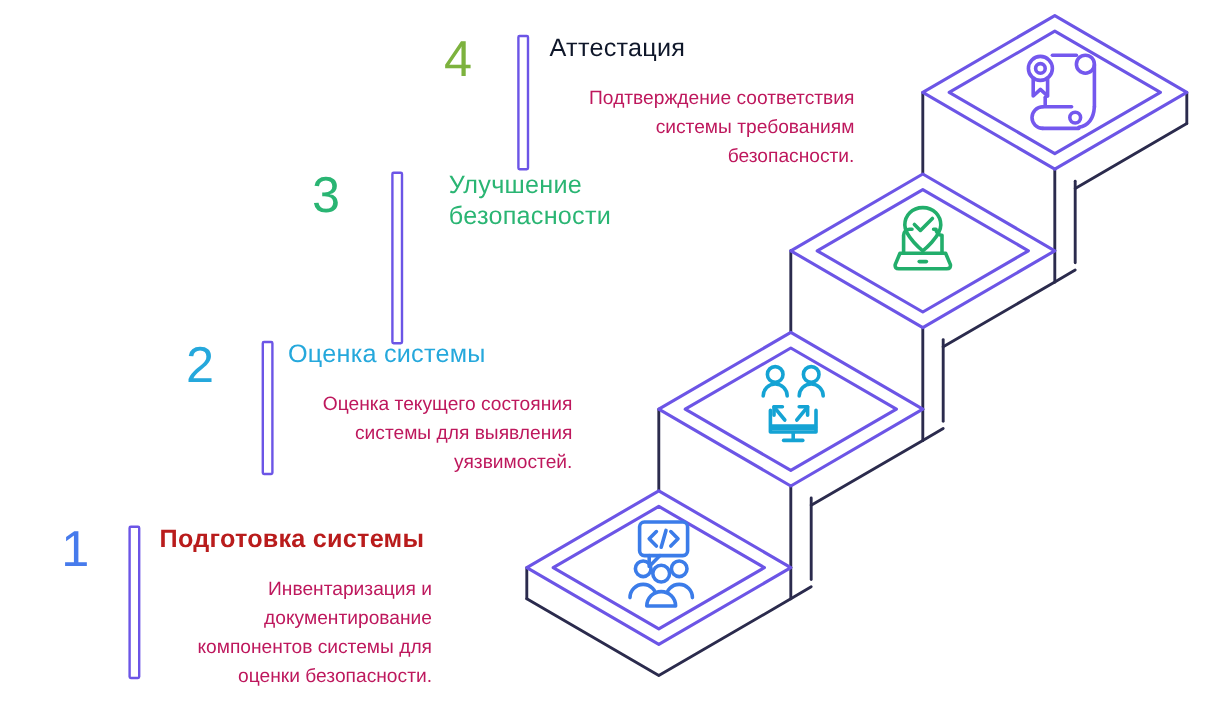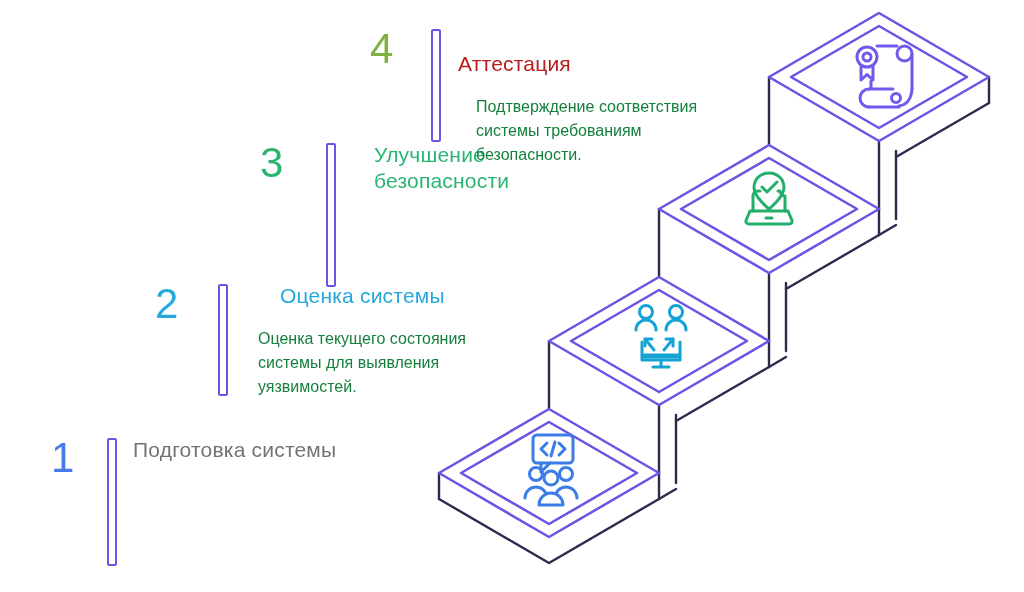--- a/index.html
+++ b/index.html
@@ -4,21 +4,21 @@
 <style>
   html,body{margin:0;padding:0;background:#ffffff;}
   #stage{position:relative;width:1024px;height:592px;background:#ffffff;overflow:hidden;
          font-family:"Liberation Sans", sans-serif;}
   #stair-svg{position:absolute;left:0;top:0;}
   .step-block{position:absolute;}
   .step-number{position:absolute;top:0;left:0;font-size:42px;font-weight:300;line-height:1;}
   .step-bar{position:absolute;width:6px;background:#ffffff;border:2.5px solid #6C55E6;border-radius:2px;}
   .step-text{position:absolute;top:0;}
   .step-title{margin:0 0 17px 0;font-size:21px;font-weight:500;line-height:26px;letter-spacing:.2px;white-space:pre-line;}
-  .step-desc{margin:18px;font-size:16px;font-weight:400;line-height:24px;color:#15803d;white-space:pre-line;}
+  .step-desc{margin:8px;font-size:16px;font-weight:400;line-height:24px;color:#be185d;white-space:pre-line;text-align:right;}
   .edge{fill:none;stroke:#2B2B4D;stroke-width:2.4;stroke-linejoin:round;stroke-linecap:round;}
   .plat{fill:none;stroke:#6C55E6;stroke-width:2.6;stroke-linejoin:round;}
   .face{fill:#ffffff;stroke:none;}
   .ic{fill:none;stroke-width:3;stroke-linecap:round;stroke-linejoin:round;}
 </style>
 </head>
 <body>
 
 <div id="stage">
 
@@ -119,48 +119,52 @@
         <circle cx="42" cy="49" r="7" fill="#ffffff"></circle>
         <path d="M30,76 a12,12 0 0 1 24,0 Z" fill="#ffffff"></path>
       </g>
     </g>
   </svg>
 
   <div class="step-block" style="left:51px;top:437px;width:330px;height:150px">
     <div class="step-number" style="color: rgb(71, 123, 236);">1</div>
     <div class="step-bar" style="left:56px;top:1px;height:124px"></div>
     <div class="step-text" style="left:82px;width:235px">
-      <h2 class="step-title" style="color: #737373;">Подготовка системы</h2>
+      <h2 class="step-title" style="color: #b91c1c; font-weight: bold;">Подготовка системы</h2>
+      <p class="step-desc">Инвентаризация и
+документирование
+компонентов системы для
+оценки безопасности.</p>
     </div>
   </div>
 
   <div class="step-block" style="left:155px;top:283px;width:330px;height:130px">
     <div class="step-number" style="color: rgb(37, 168, 220);">2</div>
     <div class="step-bar" style="left:63px;top:1px;height:108px"></div>
     <div class="step-text" style="left:85px;width:245px">
-      <h2 class="step-title" style="color: rgb(37, 168, 220); margin-left: 40px;">Оценка системы</h2>
+      <h2 class="step-title" style="color: rgb(37, 168, 220);">Оценка системы</h2>
       <p class="step-desc">Оценка текущего состояния
 системы для выявления
 уязвимостей.</p>
     </div>
   </div>
 
   <div class="step-block" style="left:260px;top:142px;width:330px;height:160px">
     <div class="step-number" style="color: rgb(42, 181, 115);">3</div>
     <div class="step-bar" style="left:66px;top:1px;height:140px"></div>
     <div class="step-text" style="left:90px;width:260px">
       <h2 class="step-title" style="color: rgb(42, 181, 115); margin-left: 24px;">Улучшение
 безопасности</h2>
     </div>
   </div>
 
   <div class="step-block" style="left:370px;top:28px;width:330px;height:130px">
     <div class="step-number" style="color: rgb(125, 178, 62);">4</div>
     <div class="step-bar" style="left:61px;top:1px;height:109px"></div>
     <div class="step-text" style="left:88px;width:262px">
-      <h2 class="step-title" style="color: #b91c1c; margin-top: 23px;">Аттестация</h2>
+      <h2 class="step-title" style="color: #0f172a;">Аттестация</h2>
       <p class="step-desc">Подтверждение соответствия
 системы требованиям
 безопасности.</p>
     </div>
   </div>
 
 </div>
 
 </body></html>

